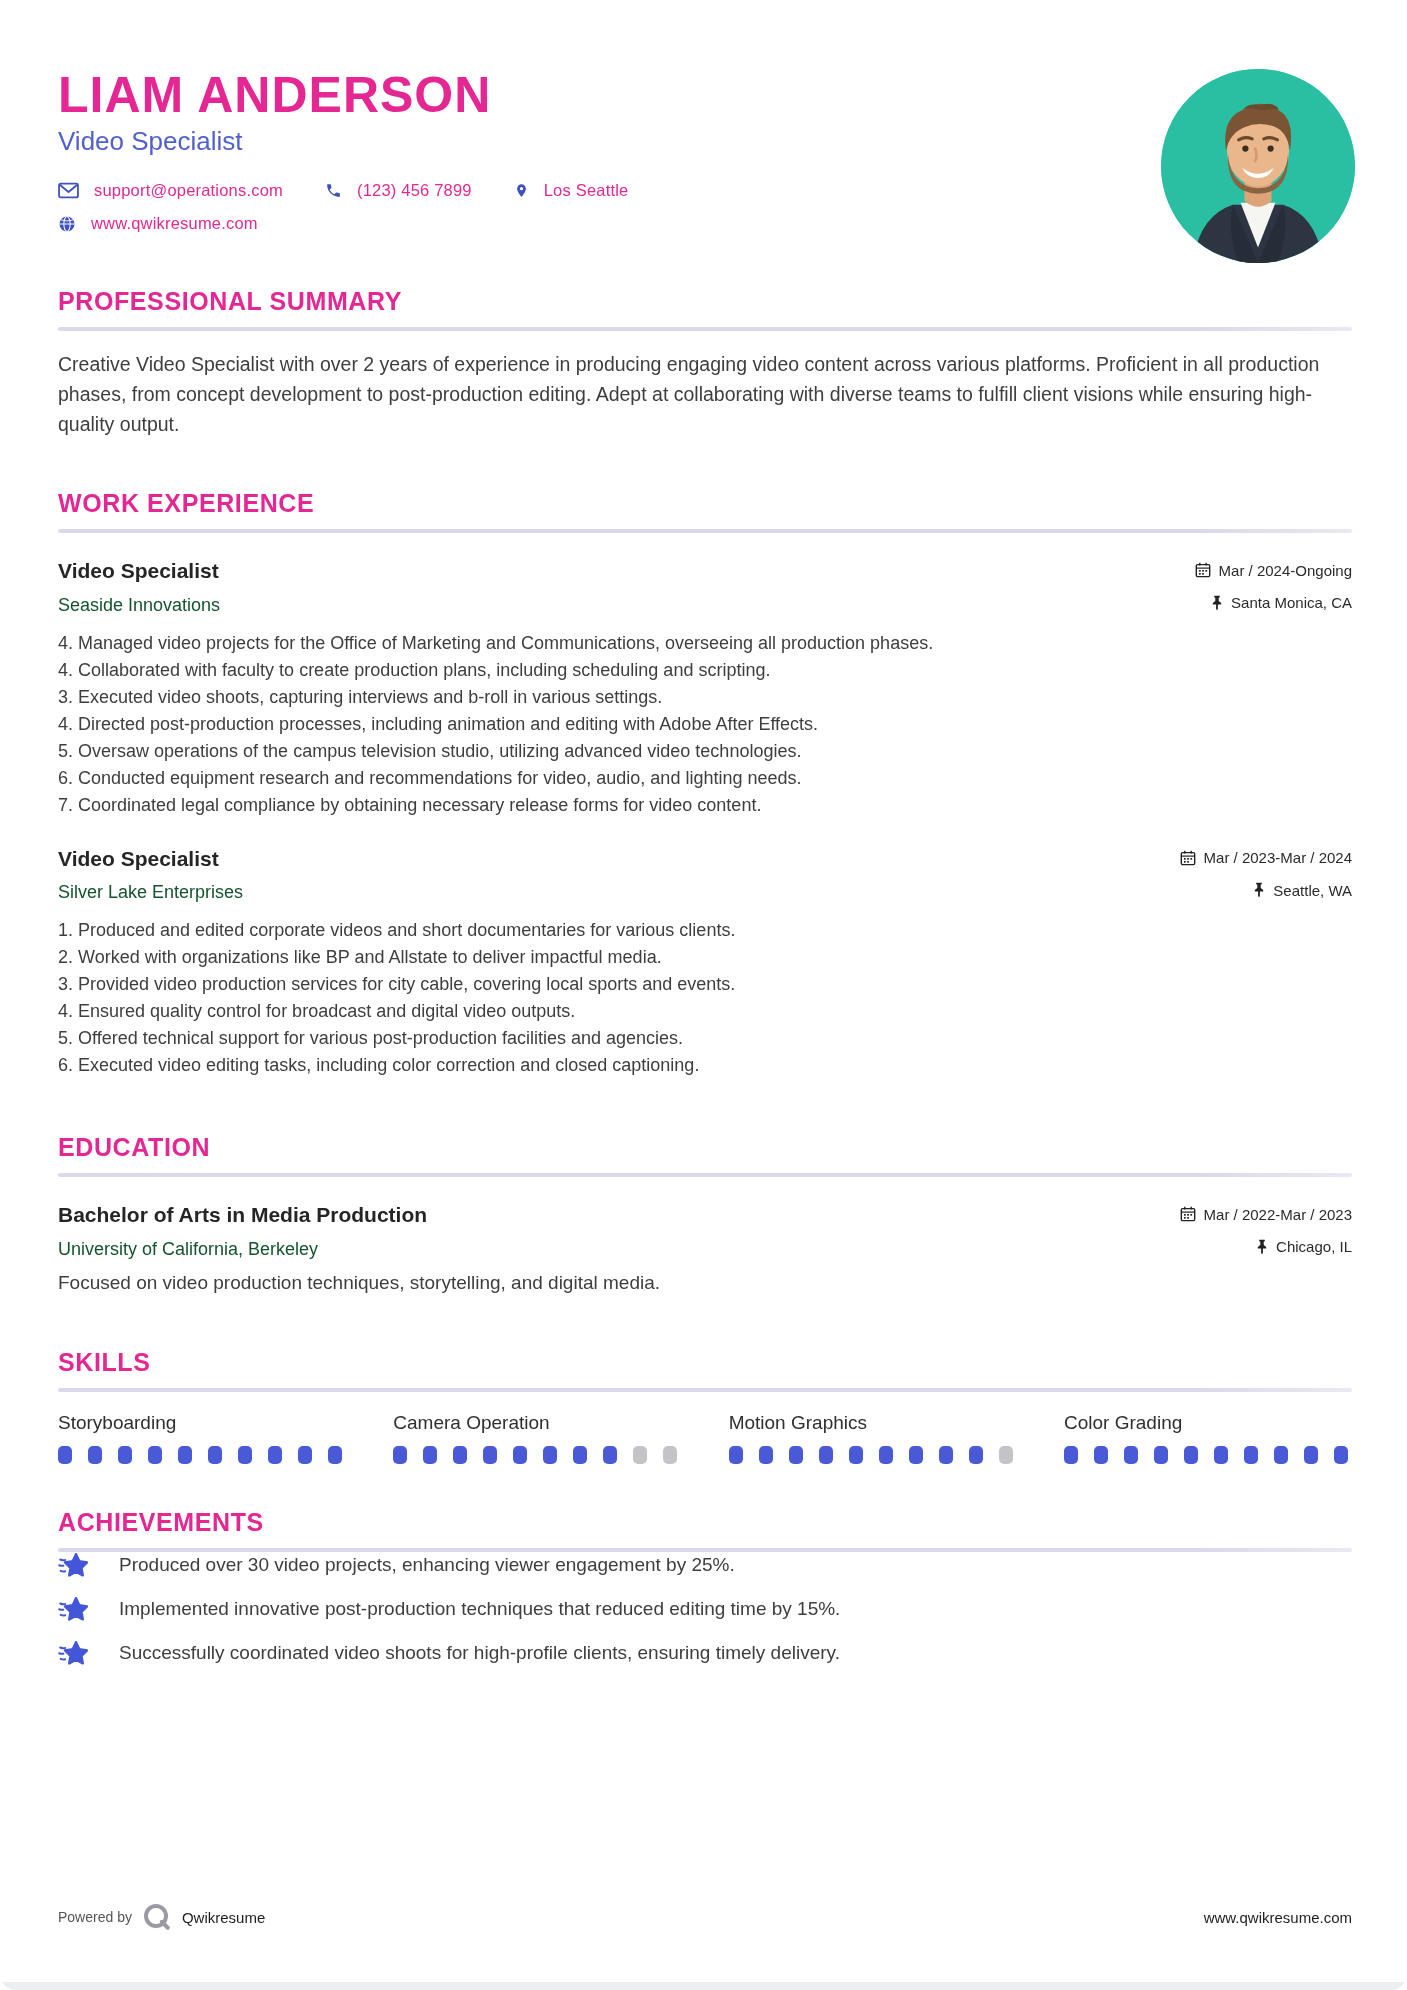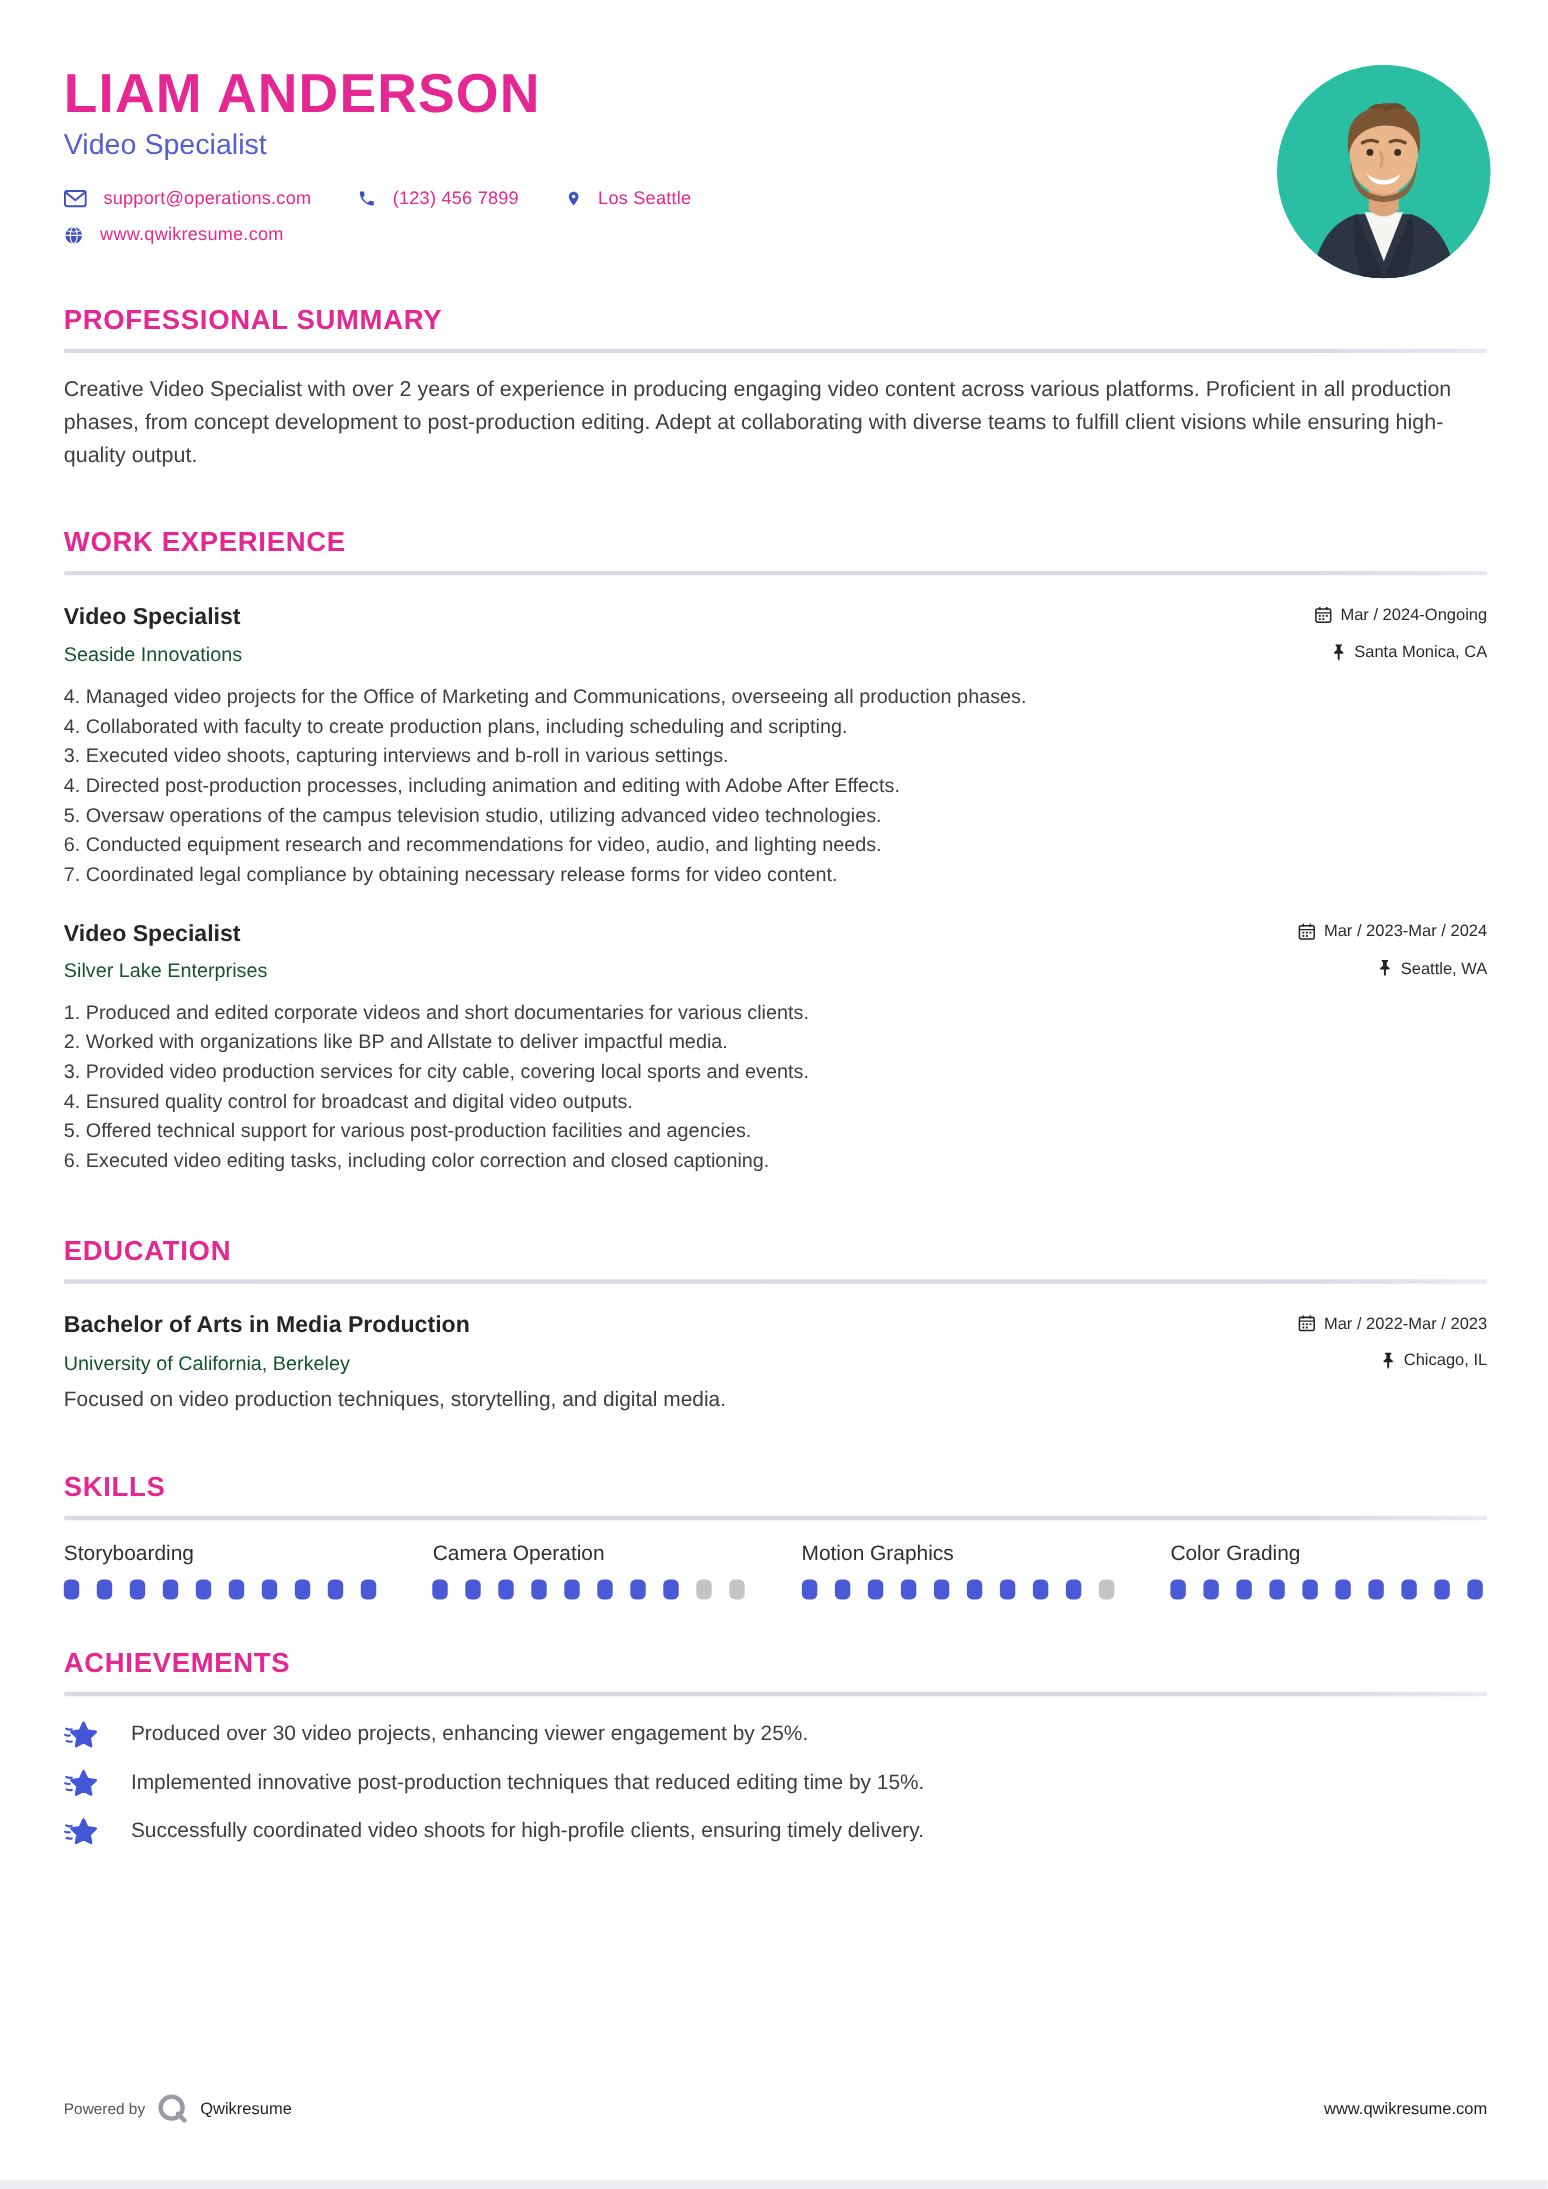--- a/index.html
+++ b/index.html
@@ -6,22 +6,23 @@
   html,body { background:#ffffff; }
   body {
     font-family: "Liberation Sans", "DejaVu Sans", sans-serif;
     color:#3e3e3e;
     width:1407px;
   }
   .page {
     position:relative;
     width:1407px; height:1990px;
     background:#ffffff;
-    padding:8px 55px 0 58px;
+    padding:18px 55px 0 58px;
     overflow:hidden;
+    border-radius:16px;
   }
   
   .header { position:relative; }
   .name {
     padding-top:50px;
     font-size:50px; font-weight:700; letter-spacing:1px;
     color:#e42792; line-height:1.08;
   }
   .subtitle {
     margin-top:4px;
@@ -68,21 +69,21 @@
   .duty-list li { font-size:18px; line-height:27px; color:#3e3e3e; }
   .edu-note { margin-top:12px; font-size:19px; color:#3e3e3e; }
   
   .skills-grid { display:flex; justify-content:space-between; margin-top:20px; }
   .skill-col { width:288px; }
   .skill-name { font-size:19px; color:#2f2f2f; }
   .dot-row { display:flex; gap:16px; margin-top:12px; }
   .dot { width:14px; height:18px; border-radius:5px; background:#4a5ad6; }
   .dot.off { background:#c4c4c8; }
   
-  .ach-list { margin-top:22px; }
+  .ach-list { }
   .ach-row { display:flex; align-items:center; gap:30px; margin-bottom:17px; }
   .ach-text { font-size:19px; color:#3e3e3e; }
   
   .footer {
     position:absolute; left:58px; right:55px; bottom:58px;
     display:flex; align-items:center; justify-content:space-between;
   }
   .footer-left { display:flex; align-items:center; gap:10px; }
   .powered-by { font-size:14px; color:#555; }
   .brand-link { font-size:15px; color:#1e1e1e; text-underline-offset:3px; }

